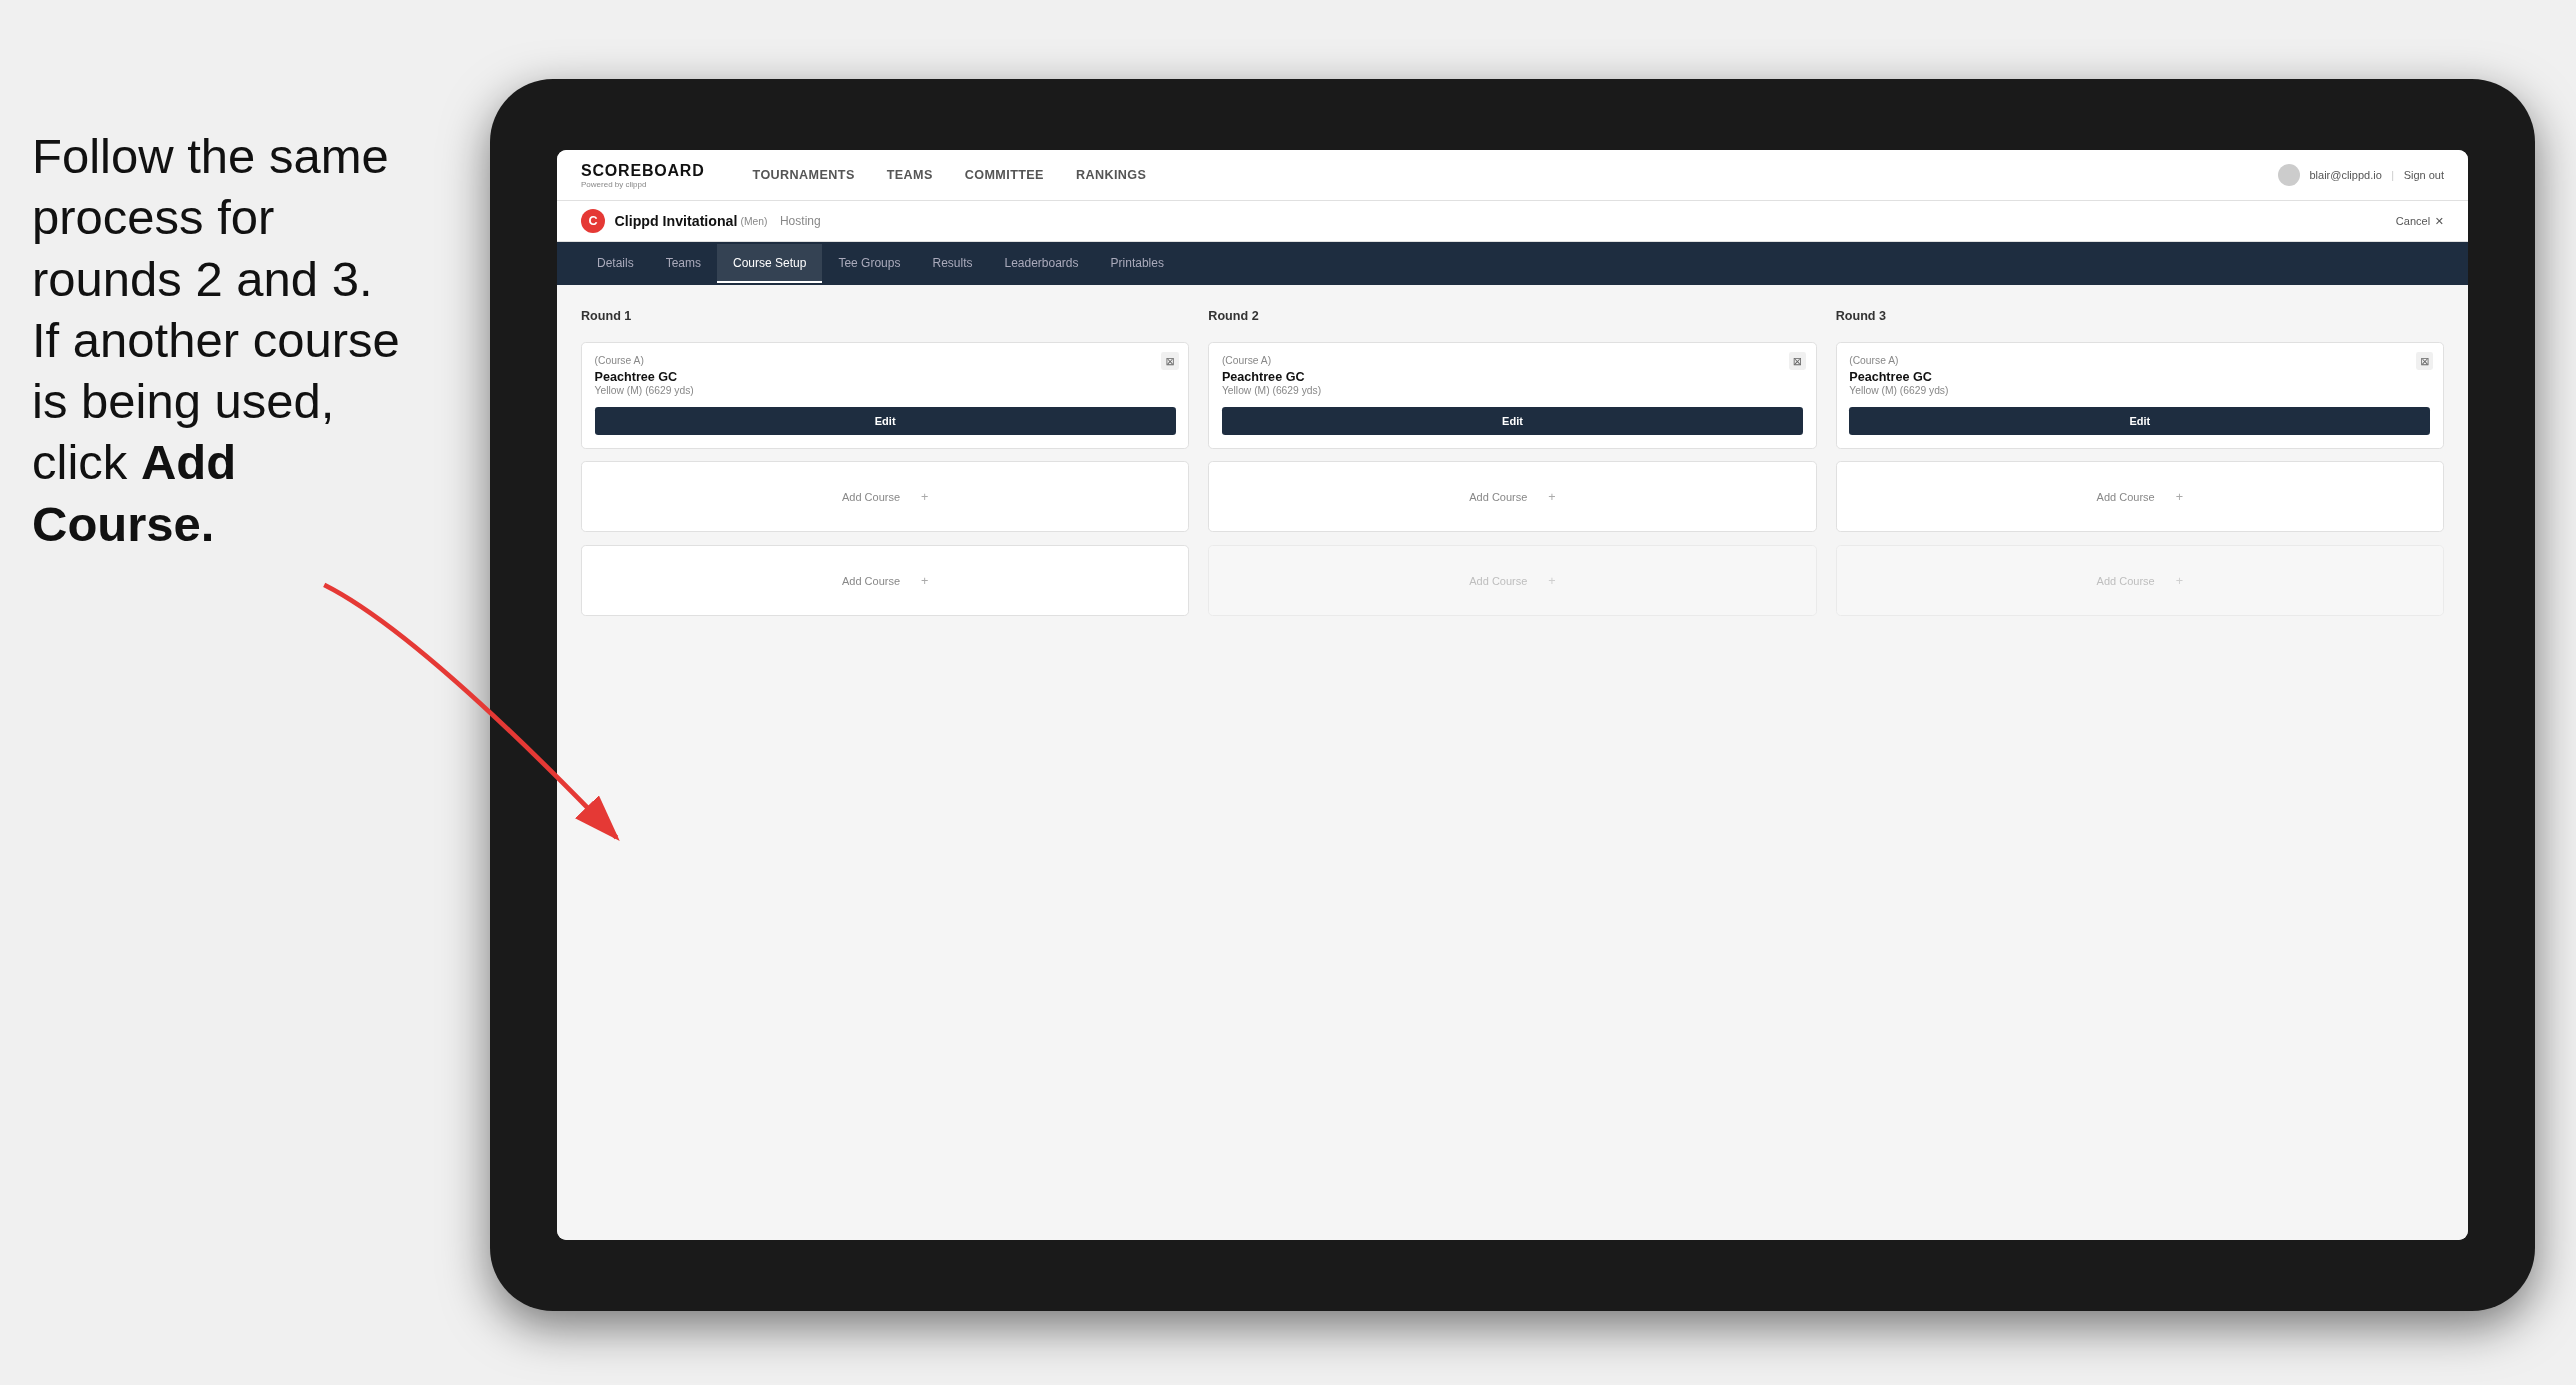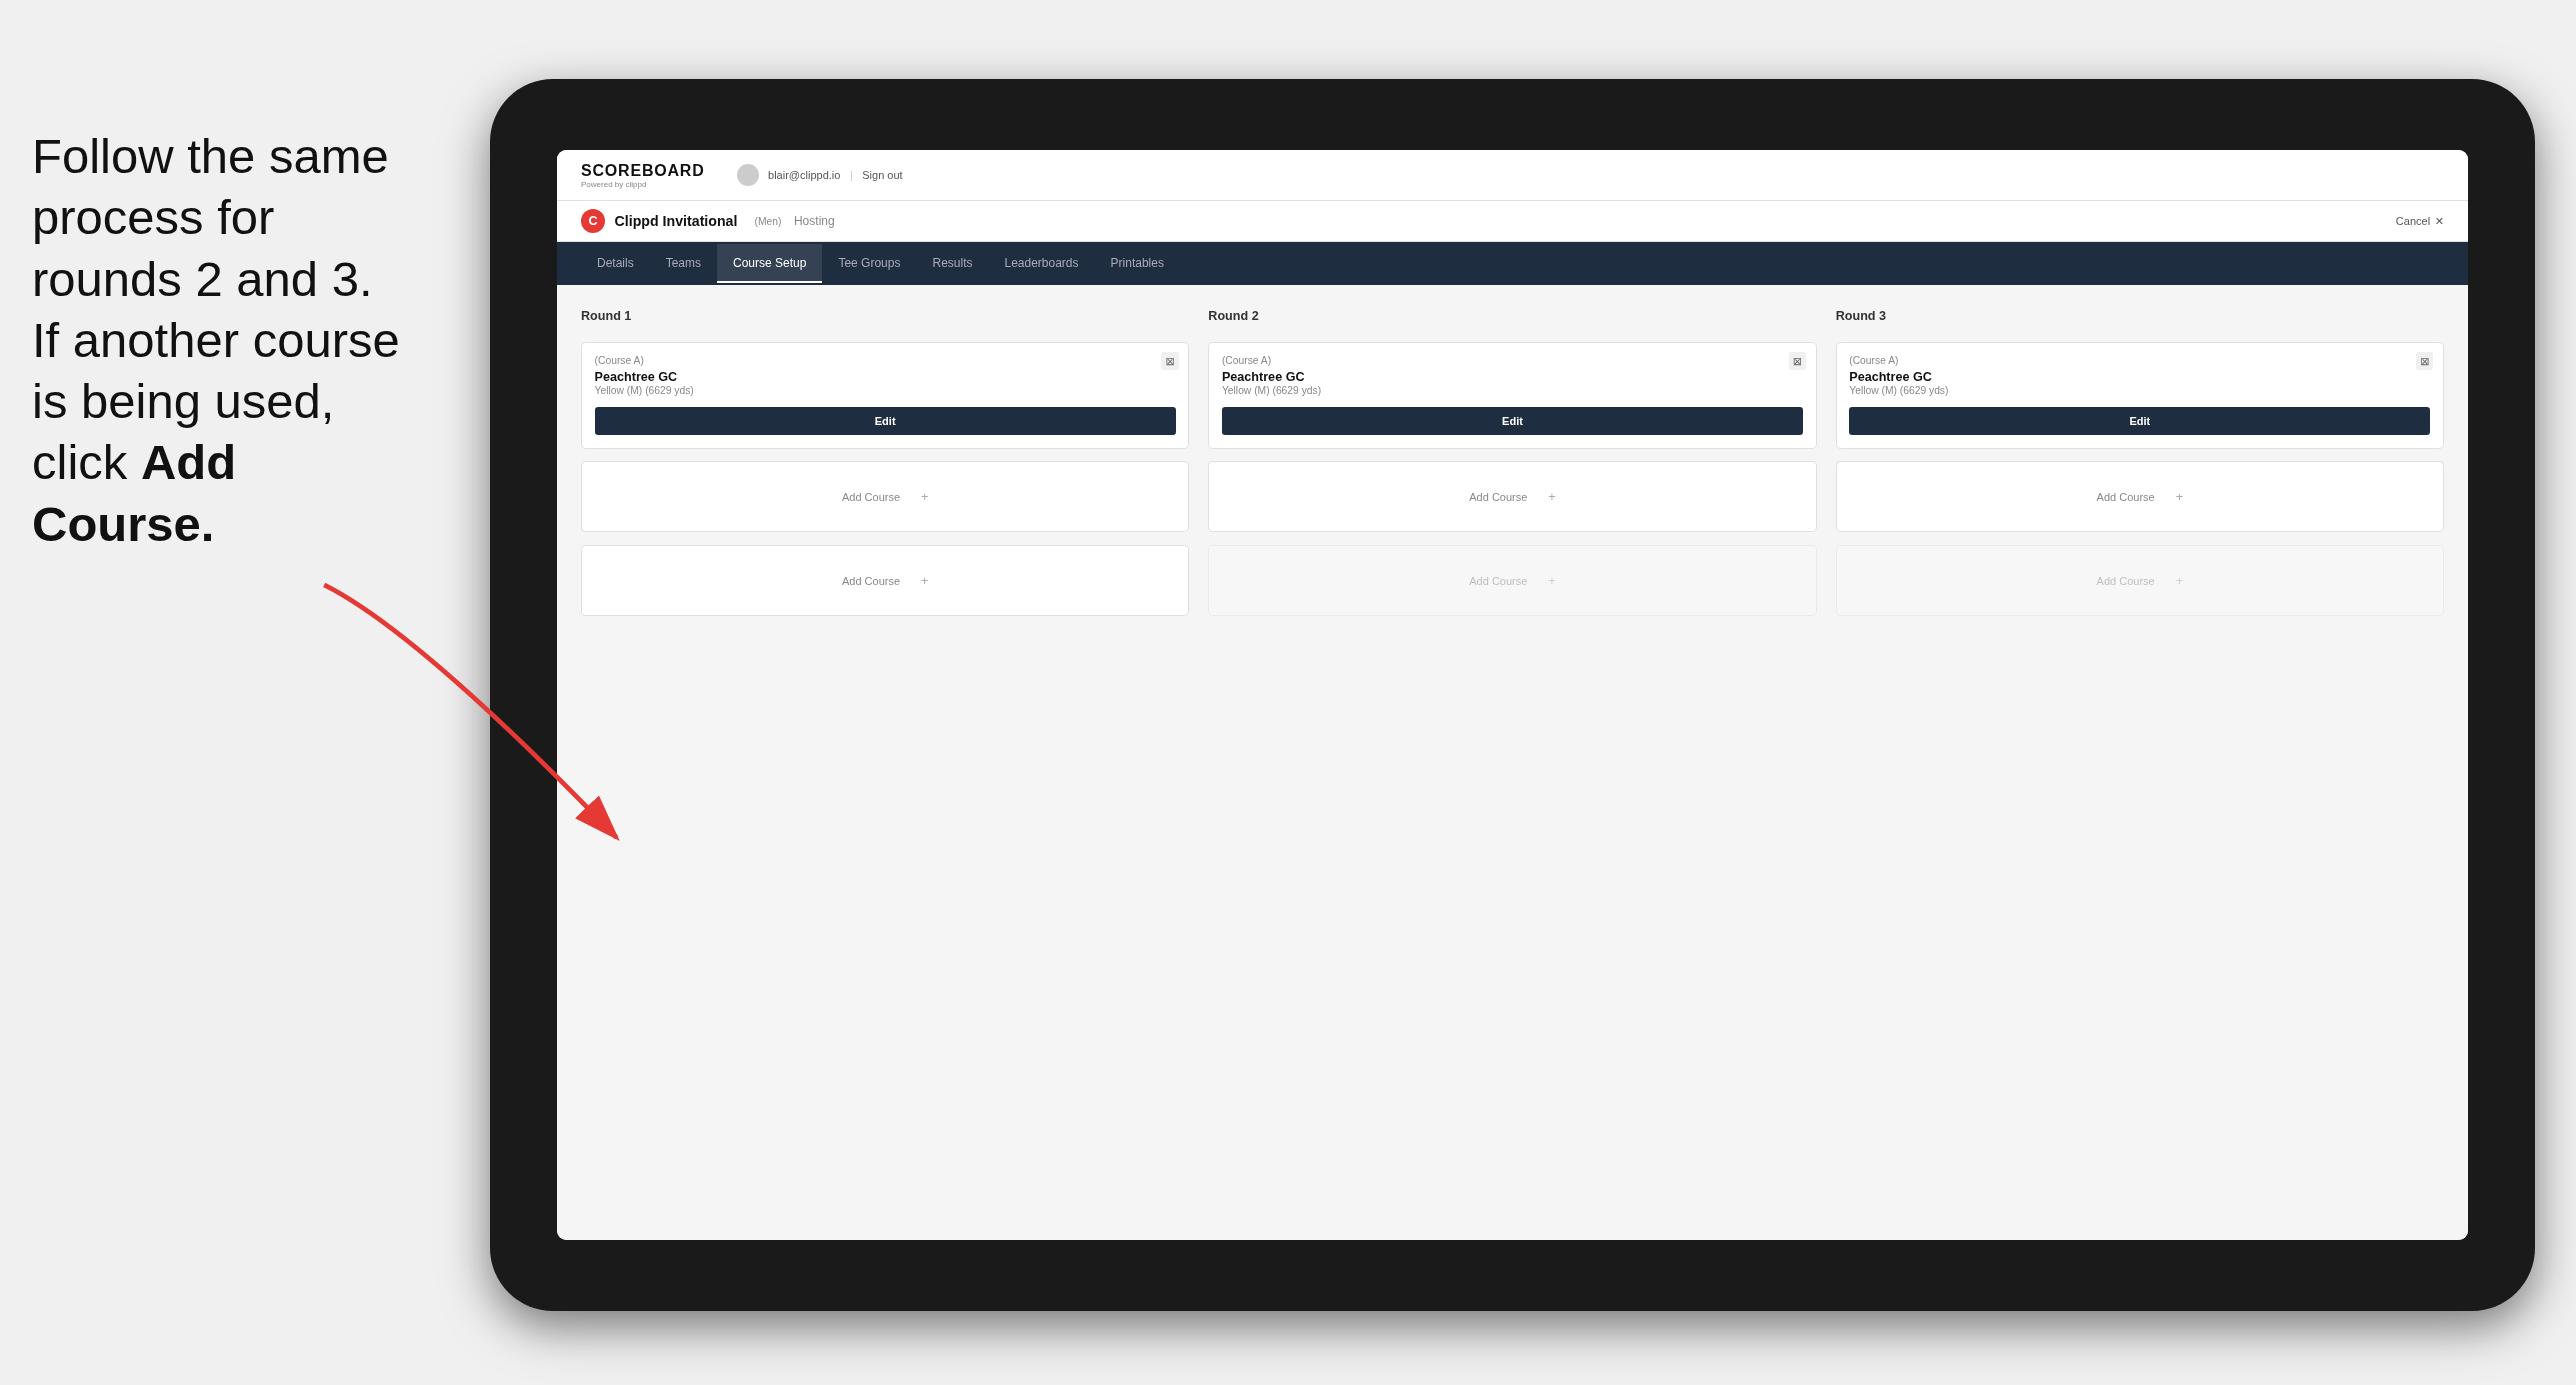--- a/index.html
+++ b/index.html
@@ -139,21 +139,21 @@
       margin-right: 9.5px;
     }
     .tournament-name {
       font-size: 14.2px;
       font-weight: 700;
       color: #111;
     }
     .tournament-badge {
       font-size: 10.3px;
       color: #888;
-      margin-left: 17px;
+      margin-left: 3px;
     }
     .tournament-status {
       font-size: 12px;
       color: #888;
       margin-left: 12.6px;
     }
     .cancel-btn {
       margin-left: auto;
       font-size: 11px;
       color: #555;
@@ -335,20 +335,26 @@
 </div>
 
 <div class="tablet-frame">
   <div class="tablet-screen">
 
     <div class="top-nav">
       <div class="scoreboard-logo">
         <span class="scoreboard-title">SCOREBOARD</span>
         <span class="scoreboard-sub">Powered by clippd</span>
       </div>
+      <nav class="nav-links">
+        <a class="nav-link">TOURNAMENTS</a>
+        <a class="nav-link">TEAMS</a>
+        <a class="nav-link">COMMITTEE</a>
+        <a class="nav-link">RANKINGS</a>
+      </nav>
       <div class="nav-right">
         <div class="nav-avatar"></div>
         <span>blair@clippd.io</span>
         <span class="nav-separator">|</span>
         <span class="sign-out">Sign out</span>
       </div>
     </div>
 
     <div class="sub-header">
       <div class="tournament-logo">

